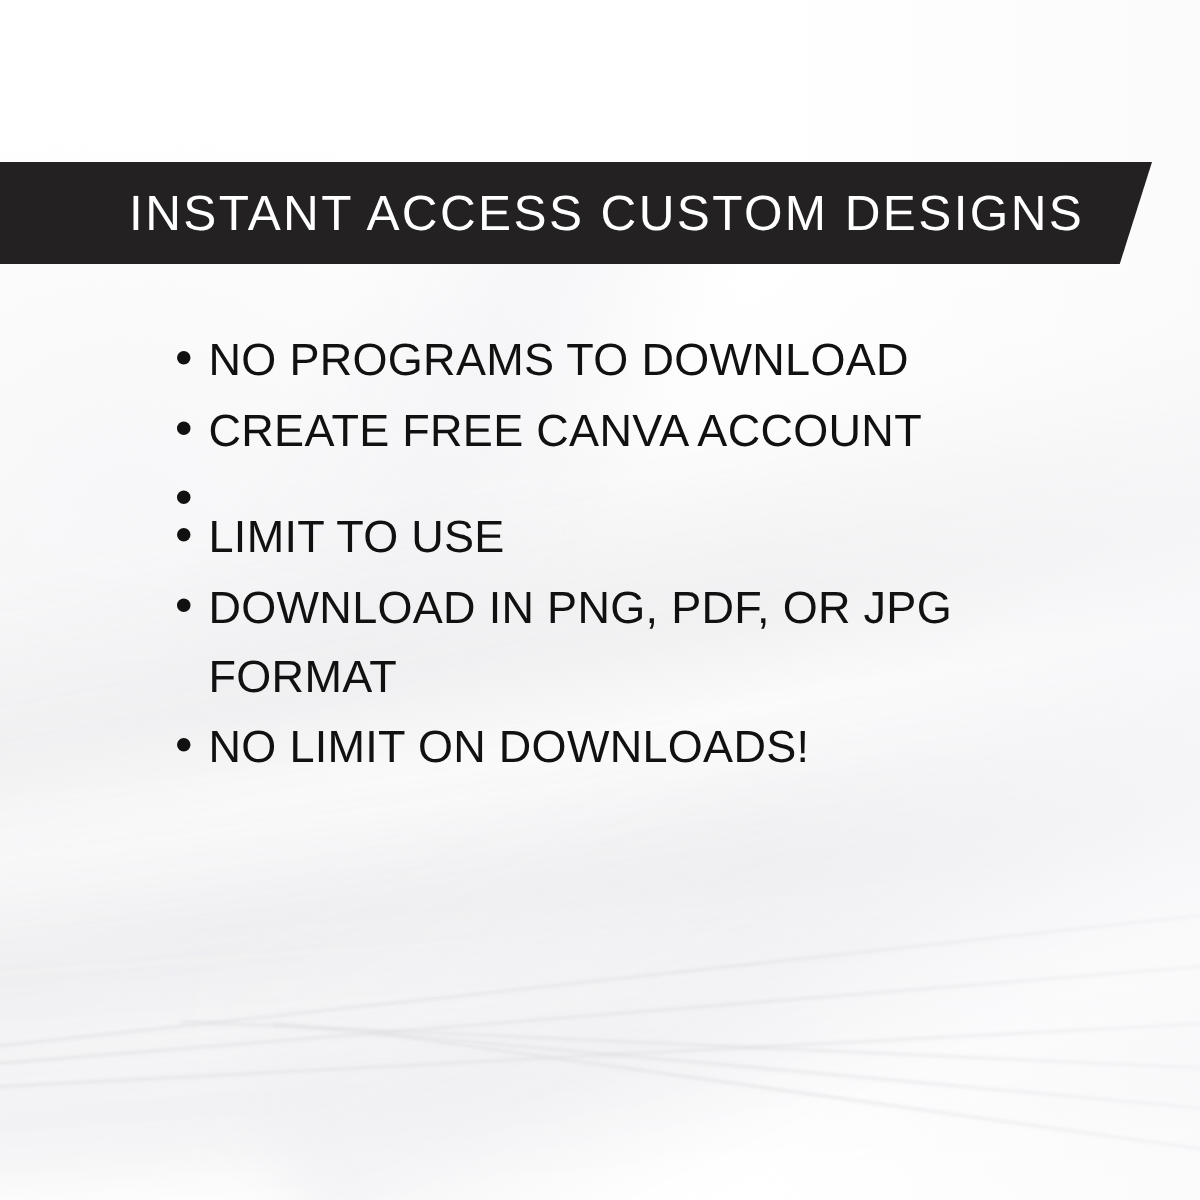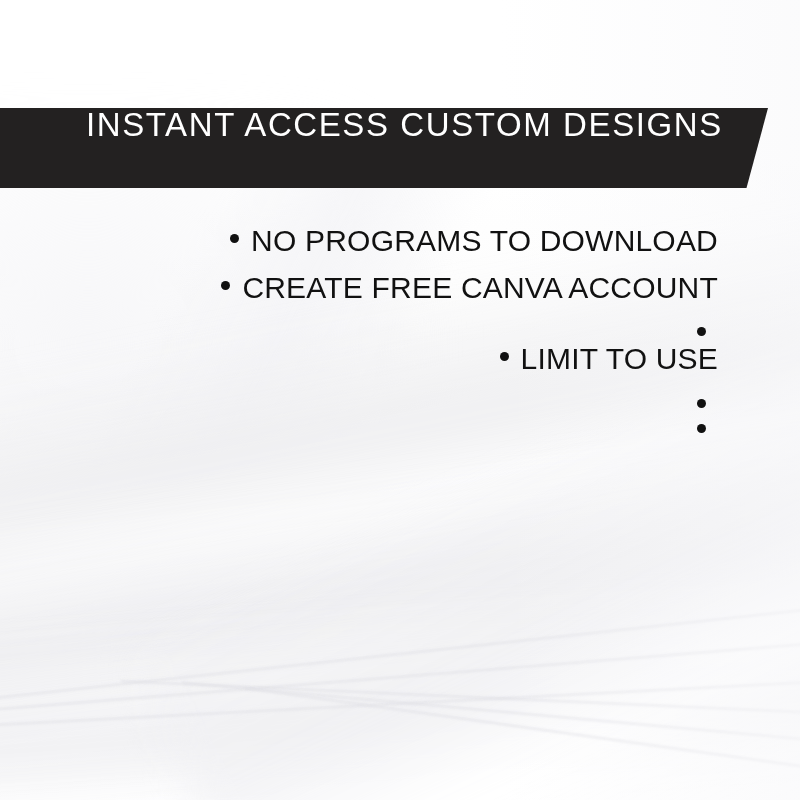--- a/index.html
+++ b/index.html
@@ -130,25 +130,25 @@
     width: 300px; height: 800px;
     background: linear-gradient(to left, rgba(248,248,250,0.6), rgba(255,255,255,0));
   }
 
   
   .banner {
     position: absolute;
     left: 0;
     top: 108px;
     width: 768px;
-    height: 80px;
+    height: 68px;
     background: #232121;
     clip-path: polygon(0 0, 100% 0, 97.2% 100%, 0 100%);
     display: flex;
-    align-items: flex-start;
+    align-items: center;
   }
 
   .banner-title {
     color: #ffffff;
     font-size: 33px;
     letter-spacing: 1.6px;
     font-weight: 300;
     margin-left: 86px;
     white-space: nowrap;
     line-height: 1;
@@ -164,21 +164,20 @@
     margin: 0;
     padding: 0;
     list-style: none;
   }
 
   .bullet-item {
     position: relative;
     display: flex;
     align-items: flex-start;
     margin-bottom: 0;
-    justify-content: flex-end;
   }
 
   .bullet-dot {
     flex: 0 0 auto;
     width: 9px;
     height: 9px;
     border-radius: 50%;
     background: #111111;
     margin-top: 16px;
     margin-right: 12px;
@@ -231,19 +230,22 @@
     </li>
     <li class="bullet-item">
       <span class="bullet-dot"></span>
     </li>
     <li class="bullet-item">
       <span class="bullet-dot"></span>
       <span class="bullet-text">LIMIT TO USE</span>
     </li>
     <li class="bullet-item">
       <span class="bullet-dot"></span>
-    </li>
-    <li class="bullet-item">
-      <span class="bullet-dot"></span>
+      <span class="bullet-text">DOWNLOAD IN PNG, PDF, OR JPG
+FORMAT</span>
+    </li>
+    <li class="bullet-item">
+      <span class="bullet-dot"></span>
+      <span class="bullet-text">NO LIMIT ON DOWNLOADS!</span>
     </li>
   </ul>
 
 </div>
 
 </body></html>

